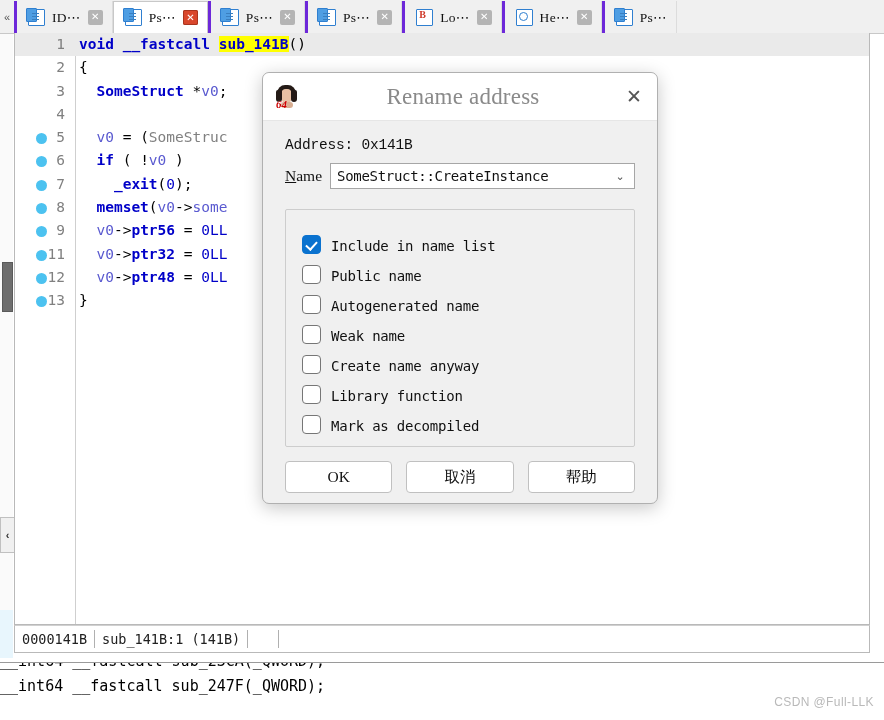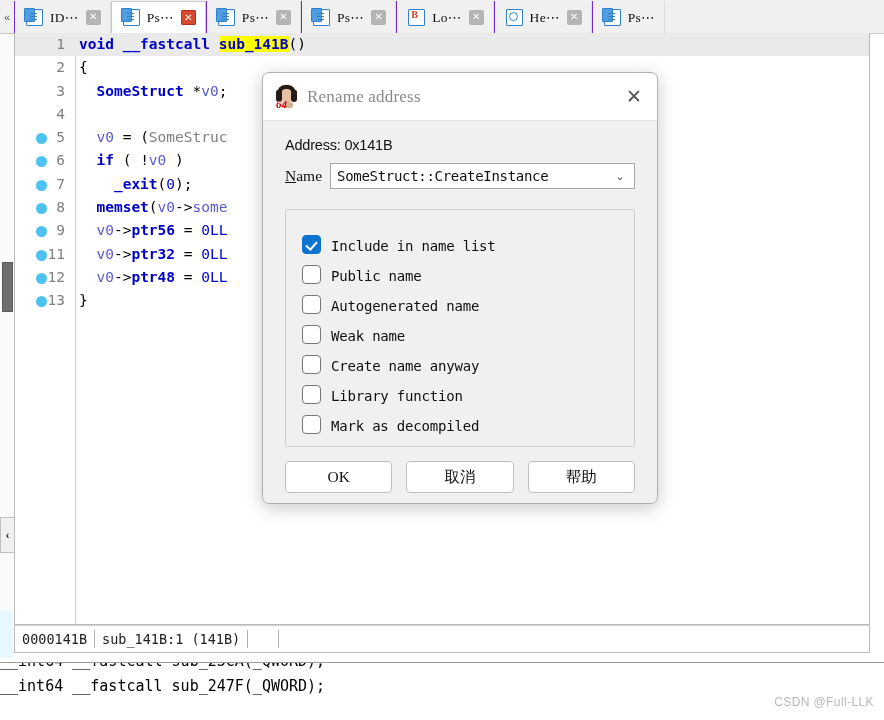--- a/index.html
+++ b/index.html
@@ -20,21 +20,21 @@
   .tabbar-edge{
     width:14px;height:33px;background:#f0f0f0;
     display:flex;align-items:center;justify-content:center;
     font-size:11px;color:#555;
   }
   .tab{
     height:32px;box-sizing:border-box;
     display:flex;align-items:center;gap:7px;
     padding:0 9px 0 11px;
     background:#f0f0f0;
-    border-left:1px solid #6d28d9;border-right:1px solid #dcdcdc;
+    border-left:3px solid #6d28d9;border-right:1px solid #dcdcdc;
     color:#101010;font-size:13.5px;
     font-family:"Liberation Serif", serif;
     white-space:nowrap;
   }
   .tab.active{
     background:#ffffff;
     border-top:1px solid #c8c8c8;
     border-left:1px solid #c8c8c8;border-right:1px solid #c8c8c8;
     border-bottom:1px solid #ffffff;
     height:33px;margin-bottom:-1px;
@@ -193,31 +193,31 @@
     position:absolute;left:6px;bottom:0;width:12px;height:6px;
     background:#d8ae92;border-radius:3px;
   }
   .dlg-ico .x64{
     position:absolute;left:1px;bottom:-2px;font-size:11px;font-weight:bold;
     color:#cc0000;font-family:"Liberation Serif",serif;
     text-shadow:0 0 1px #fff;
     font-style:italic;
   }
   .dlg-title-text{
-    flex:1;font-size:17px;color:#8a8a8a;
-    font-family:"Liberation Serif",serif;letter-spacing:.2px;
+    flex:1;font-size:23px;color:#8a8a8a;
+    font-family:"Liberation Serif",serif;letter-spacing:.2px;text-align:center;
   }
   .dlg-close{
     width:30px;height:30px;display:flex;align-items:center;justify-content:center;
     color:#555;font-size:19px;font-weight:300;
     font-family:"Liberation Sans",sans-serif;
   }
   .dlg-body{padding:16px 22px 0 22px;}
   .dlg-addr{
-    font-family:Liberation Sans, sans-serif;
+    font-family:Liberation Mono, monospace;
     font-size:14.5px;color:#111;margin-bottom:10px;letter-spacing:-.2px;
   }
   .dlg-namerow{display:flex;align-items:center;gap:8px;}
   .dlg-namelbl{
     font-family:"Liberation Serif",serif;font-size:15.5px;color:#111;
   }
   .dlg-namelbl u{text-decoration:underline;}
   .combo{
     flex:1;height:26px;background:#ffffff;border:1px solid #a6a6a6;
     display:flex;align-items:center;box-sizing:border-box;

